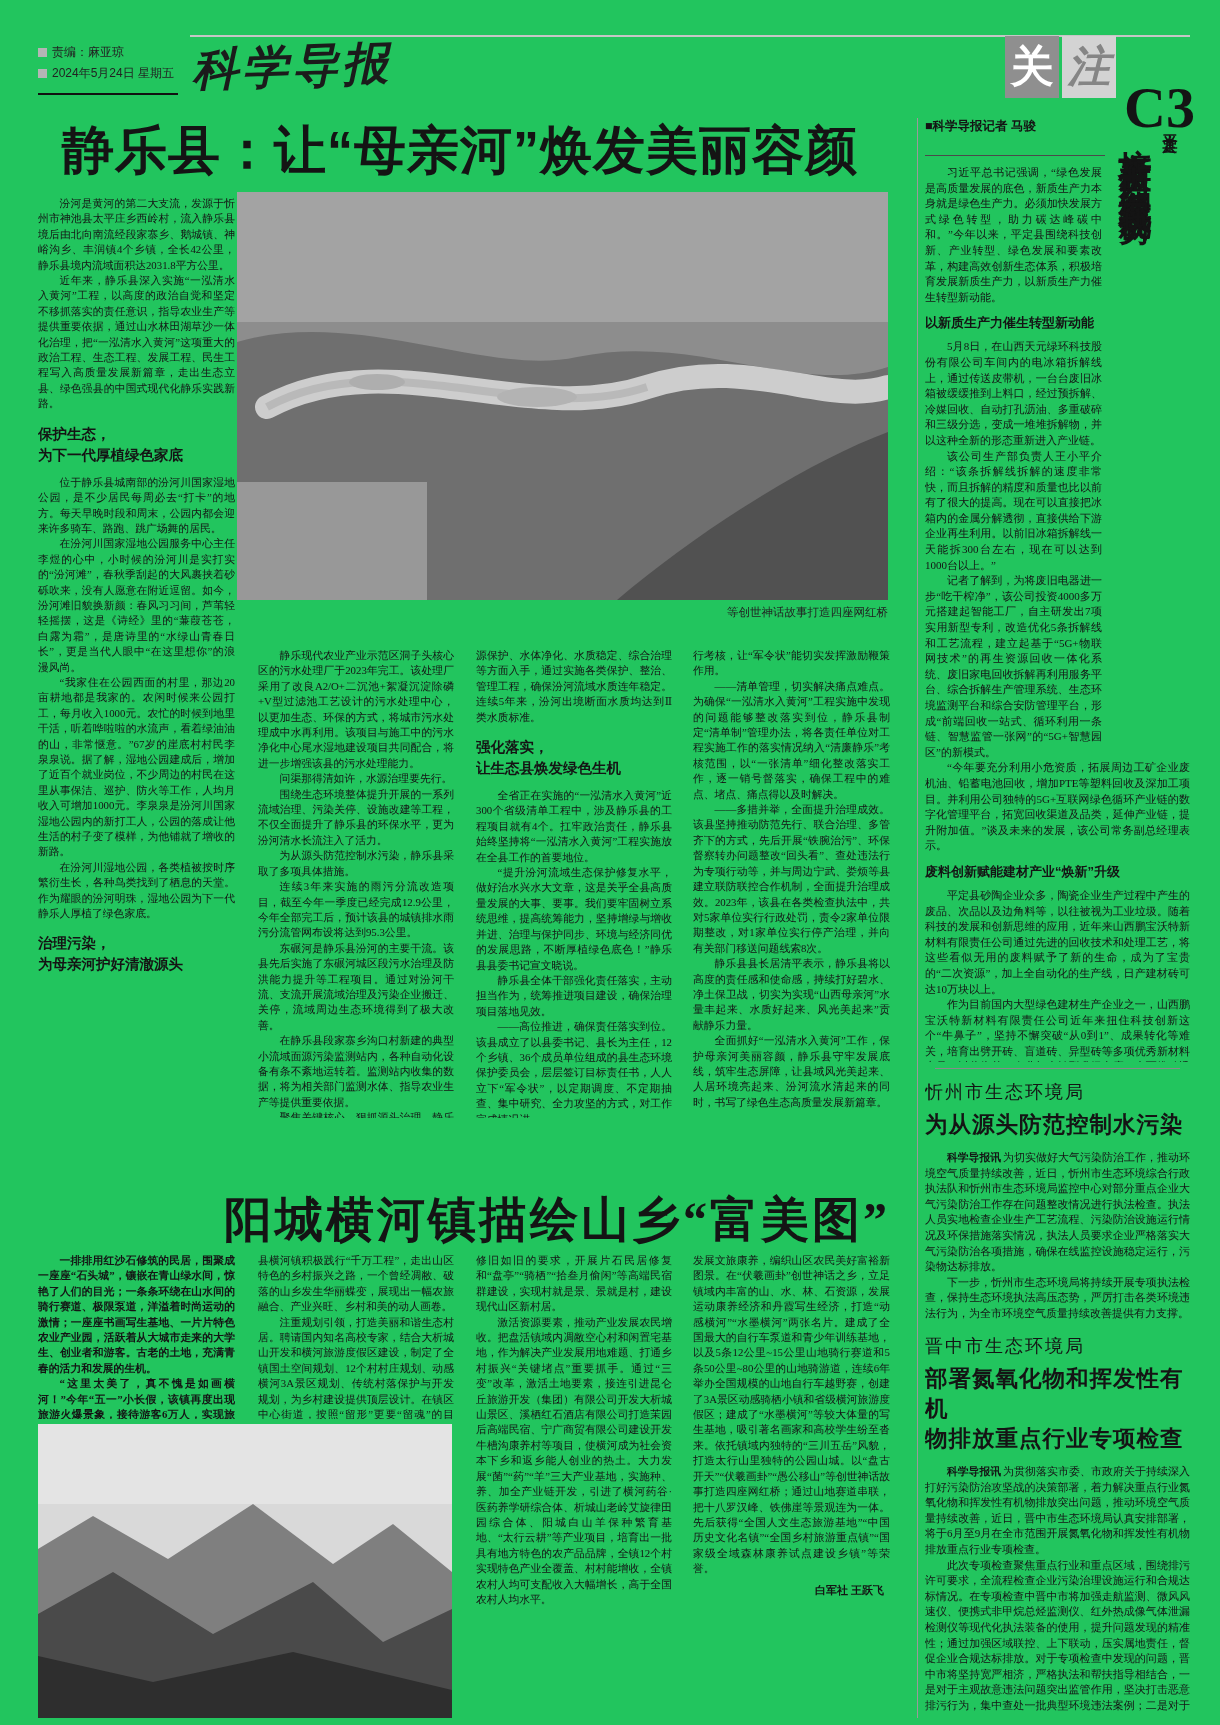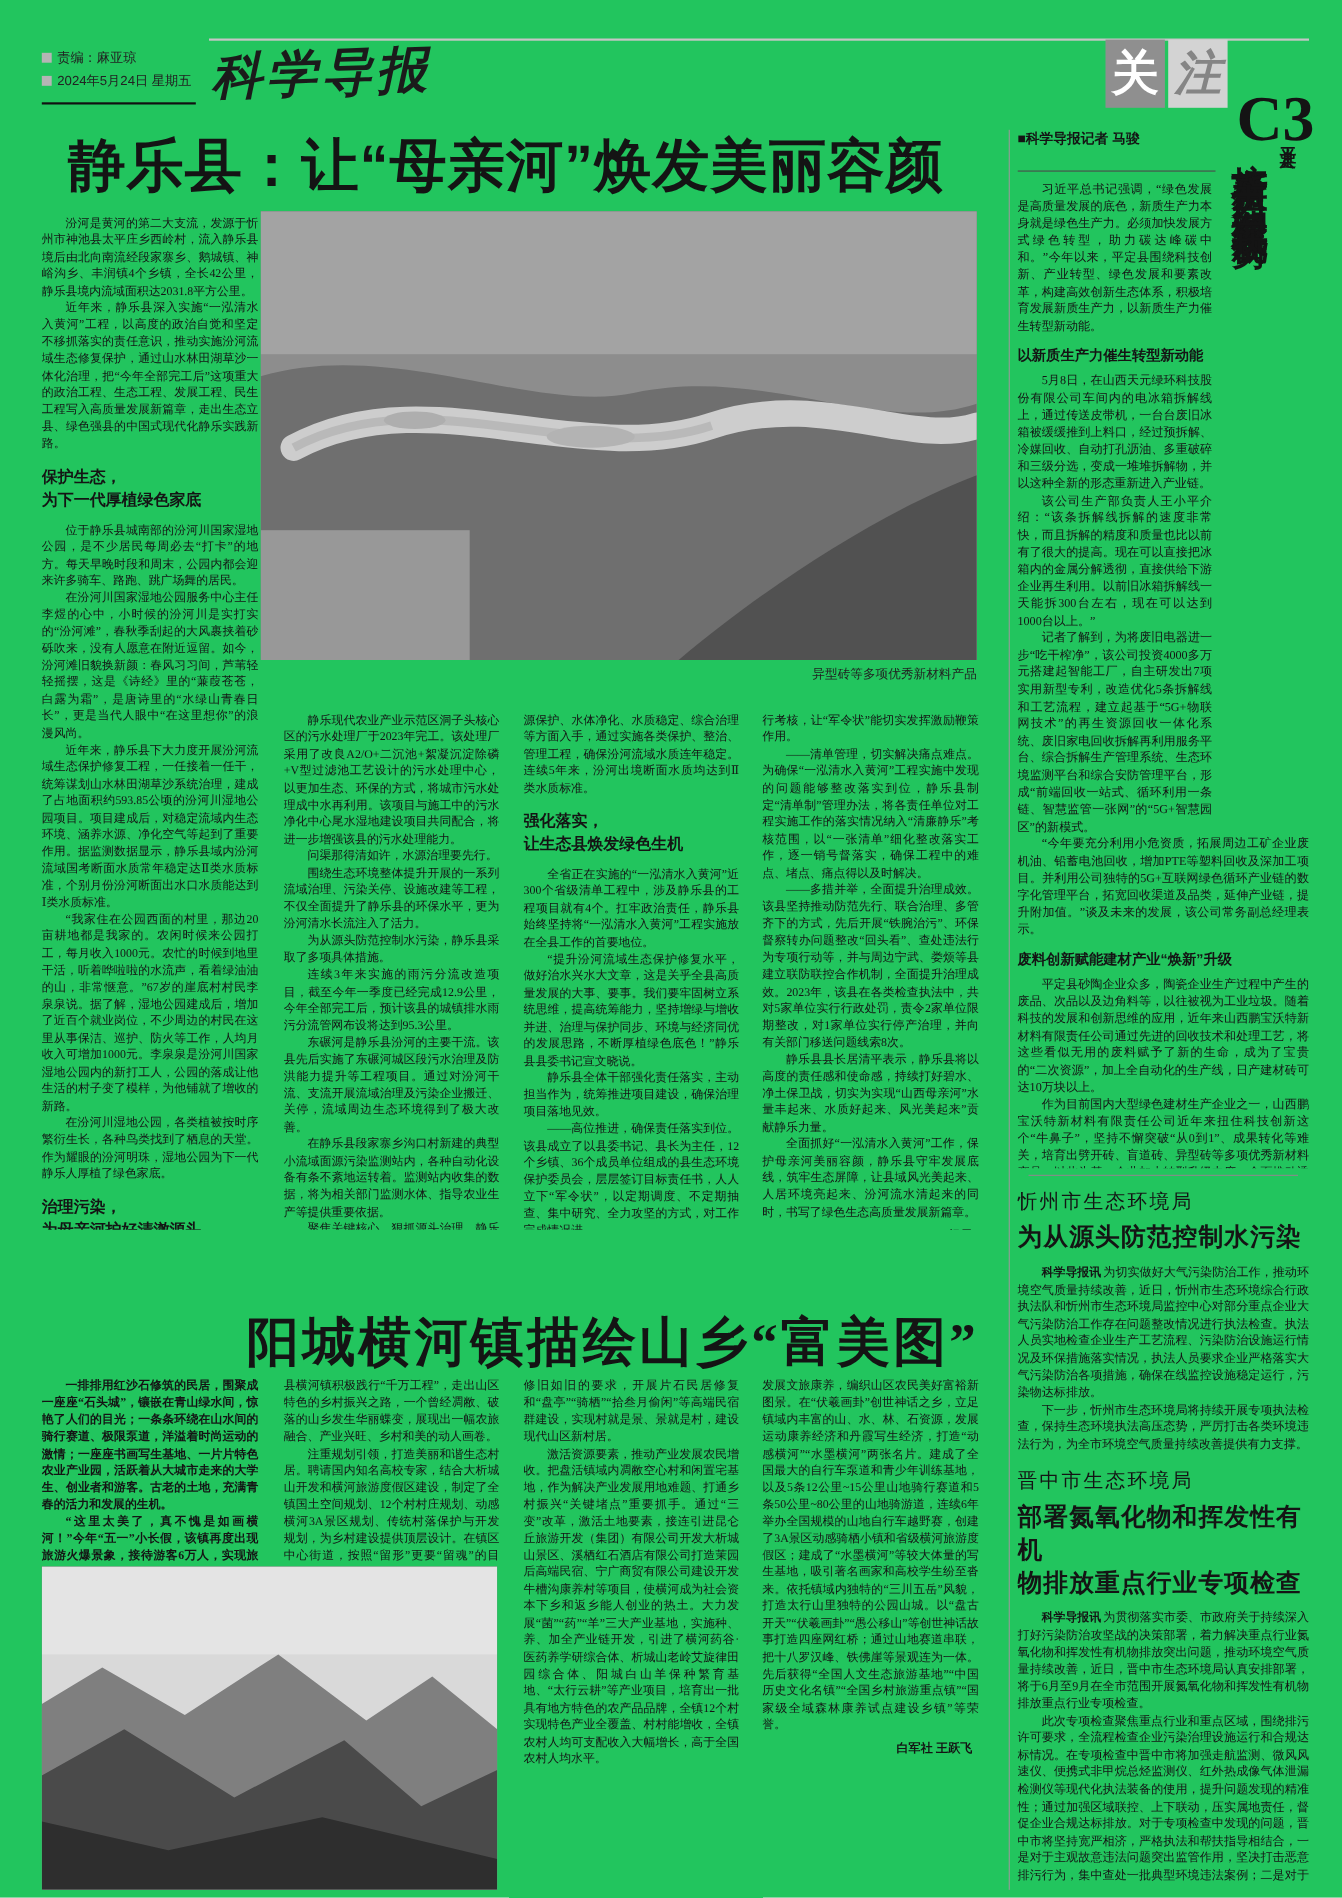--- a/index.html
+++ b/index.html
@@ -92,30 +92,29 @@
       <rect width="651" height="130" fill="#a3a3a3"></rect>
       <path d="M0,150 C120,115 250,185 340,165 C460,140 560,205 651,175 L651,408 L0,408 Z" fill="#6f6f6f"></path>
       <path d="M380,408 L651,408 L651,240 C570,270 460,340 380,408 Z" fill="#515151"></path>
       <rect x="0" y="290" width="190" height="118" fill="#989898"></rect>
       <path d="M30,215 C150,150 290,235 410,195 C510,162 590,215 651,195" stroke="#cdcdcd" stroke-width="24" fill="none" stroke-linecap="round"></path>
       <path d="M30,215 C150,150 290,235 410,195" stroke="#b9b9b9" stroke-width="8" fill="none"></path>
       <ellipse cx="300" cy="205" rx="40" ry="10" fill="#b3b3b3"></ellipse>
       <ellipse cx="140" cy="190" rx="28" ry="8" fill="#aeaeae"></ellipse>
     </svg>
   </div>
-  <div class="caption">异型砖等多项优秀新材料产品</div>
+  <div class="caption">等创世神话故事打造四座网红桥</div>
 
   <div class="col c1">
       <p class="para">汾河是黄河的第二大支流，发源于忻州市神池县太平庄乡西岭村，流入静乐县境后由北向南流经段家寨乡、鹅城镇、神峪沟乡、丰润镇4个乡镇，全长42公里，静乐县境内流域面积达2031.8平方公里。</p>
-      <p class="para">近年来，静乐县深入实施“一泓清水入黄河”工程，以高度的政治自觉和坚定不移抓落实的责任意识，推动实施汾河流域生态修复保护，通过山水林田湖草沙一体化治理，把“今年全部完工后”这项重大的政治工程、生态工程、发展工程、民生工程写入高质量发展新篇章，走出生态立县、绿色强县的中国式现代化静乐实践新路。</p>
+      <p class="para">近年来，静乐县深入实施“一泓清水入黄河”工程，以高度的政治自觉和坚定不移抓落实的责任意识，指导农业生产等提供重要依据，通过山水林田湖草沙一体化治理，把“一泓清水入黄河”这项重大的政治工程、生态工程、发展工程、民生工程写入高质量发展新篇章，走出生态立县、绿色强县的中国式现代化静乐实践新路。</p>
       <h3 class="sub">保护生态，
 为下一代厚植绿色家底</h3>
       <p class="para">位于静乐县城南部的汾河川国家湿地公园，是不少居民每周必去“打卡”的地方。每天早晚时段和周末，公园内都会迎来许多骑车、路跑、跳广场舞的居民。</p>
       <p class="para">在汾河川国家湿地公园服务中心主任李煜的心中，小时候的汾河川是实打实的“汾河滩”，春秋季刮起的大风裹挟着砂砾吹来，没有人愿意在附近逗留。如今，汾河滩旧貌换新颜：春风习习间，芦苇轻轻摇摆，这是《诗经》里的“蒹葭苍苍，白露为霜”，是唐诗里的“水绿山青春日长”，更是当代人眼中“在这里想你”的浪漫风尚。</p>
-      <p class="para">近年来，静乐县下大力度开展汾河流域生态保护修复工程，一任接着一任干，统筹谋划山水林田湖草沙系统治理，建成了占地面积约593.85公顷的汾河川湿地公园项目。项目建成后，对稳定流域内生态环境、涵养水源、净化空气等起到了重要作用。据监测数据显示，静乐县域内汾河流域国考断面水质常年稳定达Ⅱ类水质标准，个别月份汾河断面出水口水质能达到Ⅰ类水质标准。</p>
       <p class="para">“我家住在公园西面的村里，那边20亩耕地都是我家的。农闲时候来公园打工，每月收入1000元。农忙的时候到地里干活，听着哗啦啦的水流声，看着绿油油的山，非常惬意。”67岁的崖底村村民李泉泉说。据了解，湿地公园建成后，增加了近百个就业岗位，不少周边的村民在这里从事保洁、巡护、防火等工作，人均月收入可增加1000元。李泉泉是汾河川国家湿地公园内的新打工人，公园的落成让他生活的村子变了模样，为他铺就了增收的新路。</p>
       <p class="para">在汾河川湿地公园，各类植被按时序繁衍生长，各种鸟类找到了栖息的天堂。作为耀眼的汾河明珠，湿地公园为下一代静乐人厚植了绿色家底。</p>
       <h3 class="sub">治理污染，
 为母亲河护好清澈源头</h3>
     </div>
   <div class="col c2">
       <p class="para">静乐现代农业产业示范区洞子头核心区的污水处理厂于2023年完工。该处理厂采用了改良A2/O+二沉池+絮凝沉淀除磷+V型过滤池工艺设计的污水处理中心，以更加生态、环保的方式，将城市污水处理成中水再利用。该项目与施工中的污水净化中心尾水湿地建设项目共同配合，将进一步增强该县的污水处理能力。</p>
       <p class="para">问渠那得清如许，水源治理要先行。</p>
       <p class="para">围绕生态环境整体提升开展的一系列流域治理、污染关停、设施改建等工程，不仅全面提升了静乐县的环保水平，更为汾河清水长流注入了活力。</p>
       <p class="para">为从源头防范控制水污染，静乐县采取了多项具体措施。</p>

